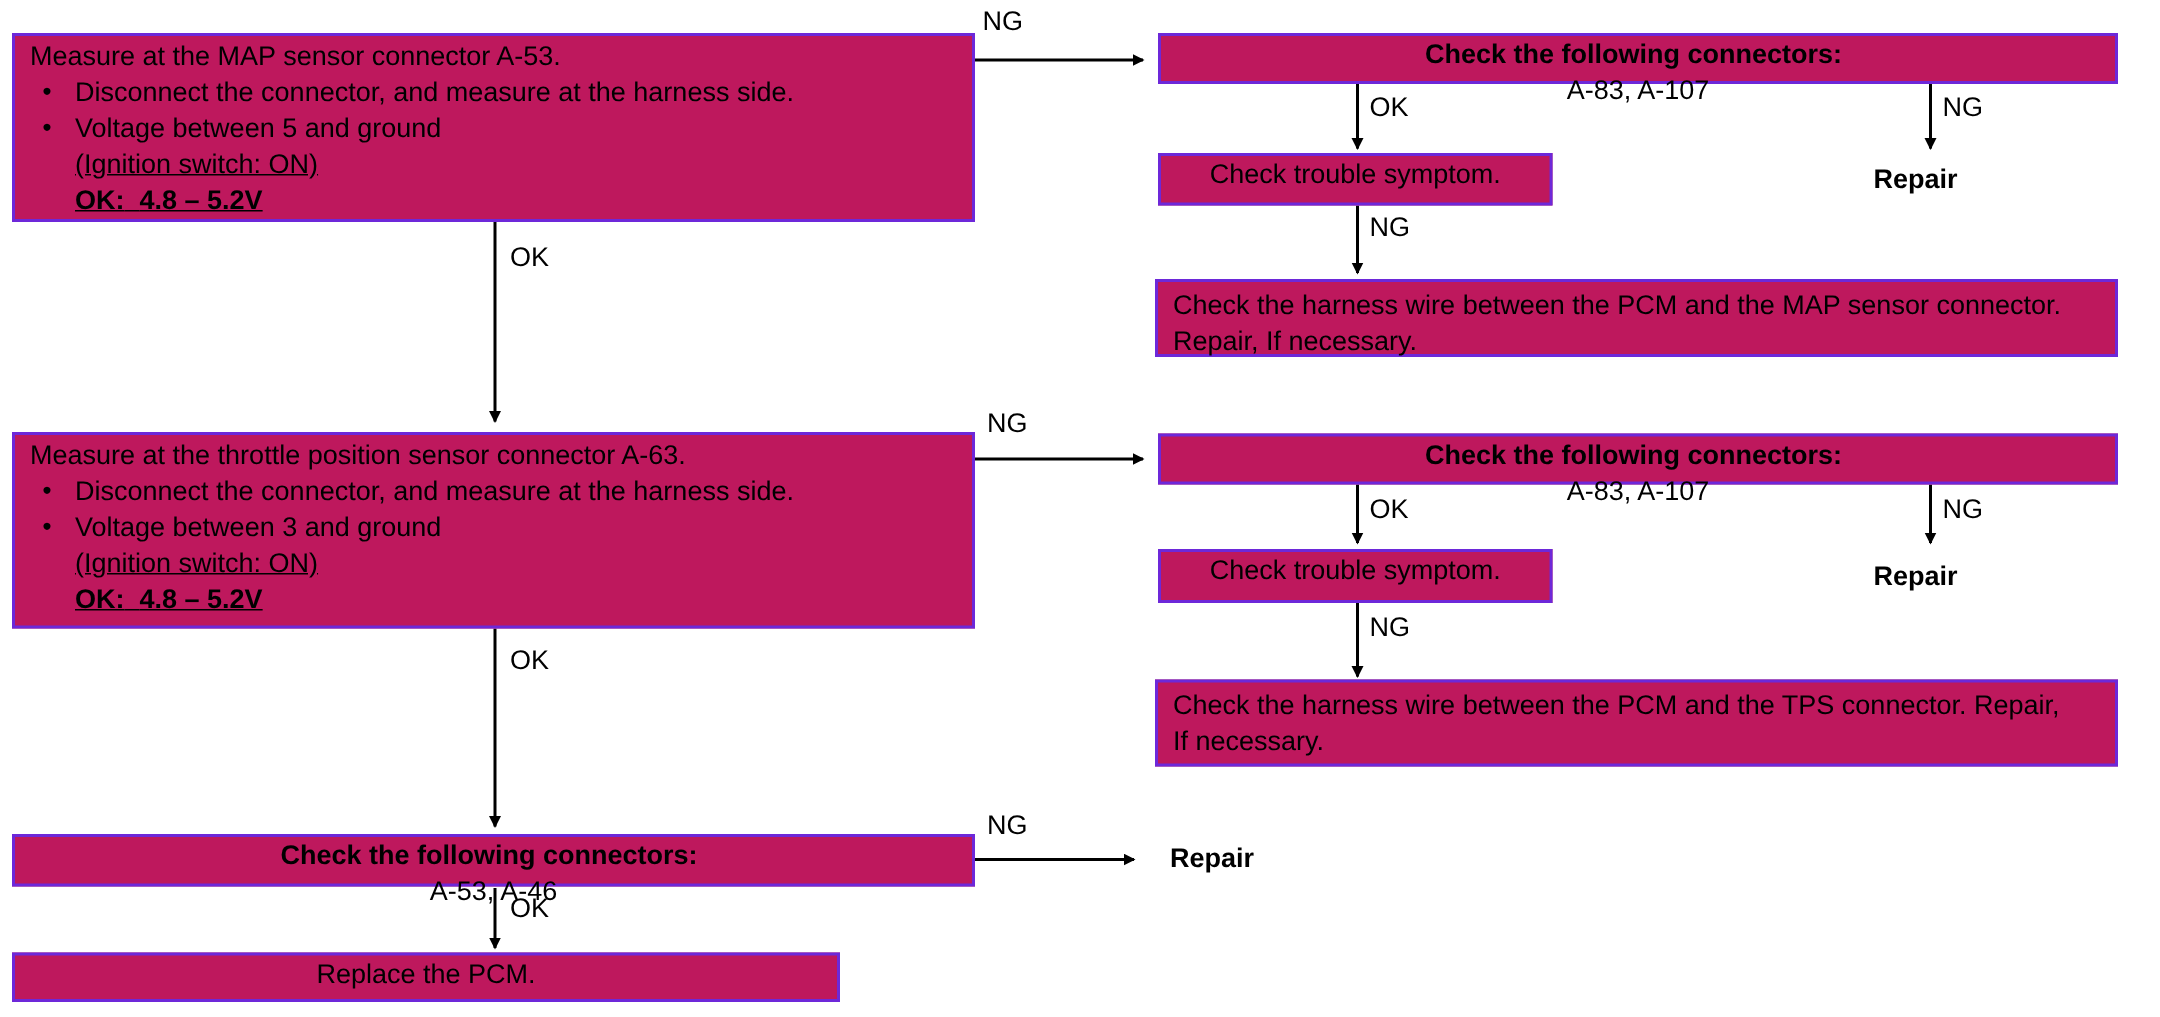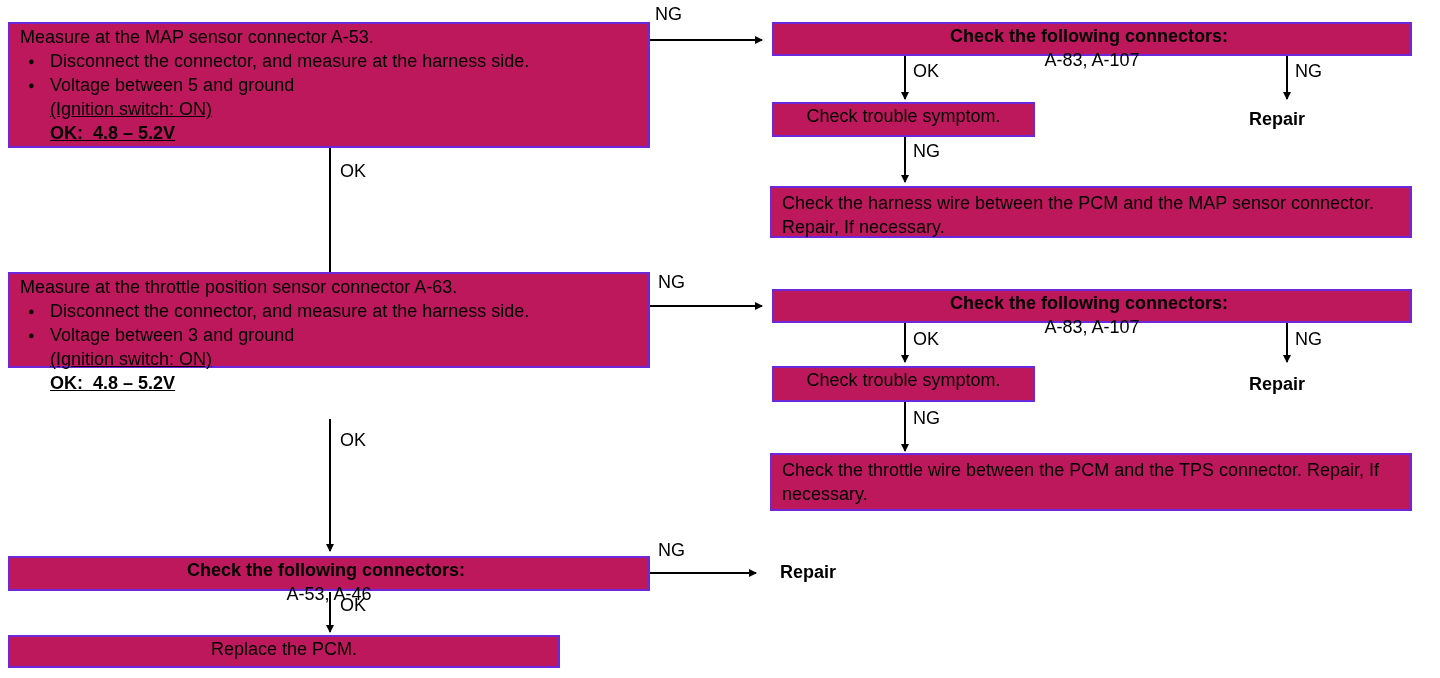--- a/index.html
+++ b/index.html
@@ -107,21 +107,21 @@
   </div>
 
   <div class="box single-line" style="left:772px; top:102px; width:263px; height:35px;">
     <span>Check trouble symptom.</span>
   </div>
 
   <div class="box harness-box" style="left:770px; top:186px; width:642px; height:52px;">
     <div class="wrap-text">Check the harness wire between the PCM and the MAP sensor connector. Repair, If necessary.</div>
   </div>
 
-  <div class="box measure-box" style="left:8px; top:272px; width:642px; height:96px;">
+  <div class="box measure-box" style="left:8px; top:288px; width:642px; height:131px;">
     <div>Measure at the throttle position sensor connector A-63.</div>
     <div class="bullet-row">
       <span class="bullet-cell">●</span>
       <span>Disconnect the connector, and measure at the harness side.</span>
     </div>
     <div class="bullet-row">
       <span class="bullet-cell">●</span>
       <span>Voltage between 3 and ground</span>
     </div>
     <div class="sub-line">(Ignition switch: ON)</div>
@@ -134,21 +134,21 @@
   <div class="box single-line" style="left:772px; top:289px; width:640px; height:34px;">
     <span class="bold bold-part">Check the following connectors:</span>
     <span>A-83, A-107</span>
   </div>
 
   <div class="box single-line" style="left:772px; top:366px; width:263px; height:36px;">
     <span>Check trouble symptom.</span>
   </div>
 
   <div class="box harness-box" style="left:770px; top:453px; width:642px; height:58px;">
-    <div class="wrap-text">Check the throttle wire between the PCM and the TPS connector. Repair, If necessary.</div>
+    <div class="wrap-text">Check the harness wire between the PCM and the TPS connector. Repair, If necessary.</div>
   </div>
 
   <div class="box single-line" style="left:8px; top:556px; width:642px; height:35px;">
     <span class="bold bold-part">Check the following connectors:</span>
     <span>A-53, A-46</span>
   </div>
 
   <div class="box single-line" style="left:8px; top:635px; width:552px; height:33px;">
     <span>Replace the PCM.</span>
   </div>

